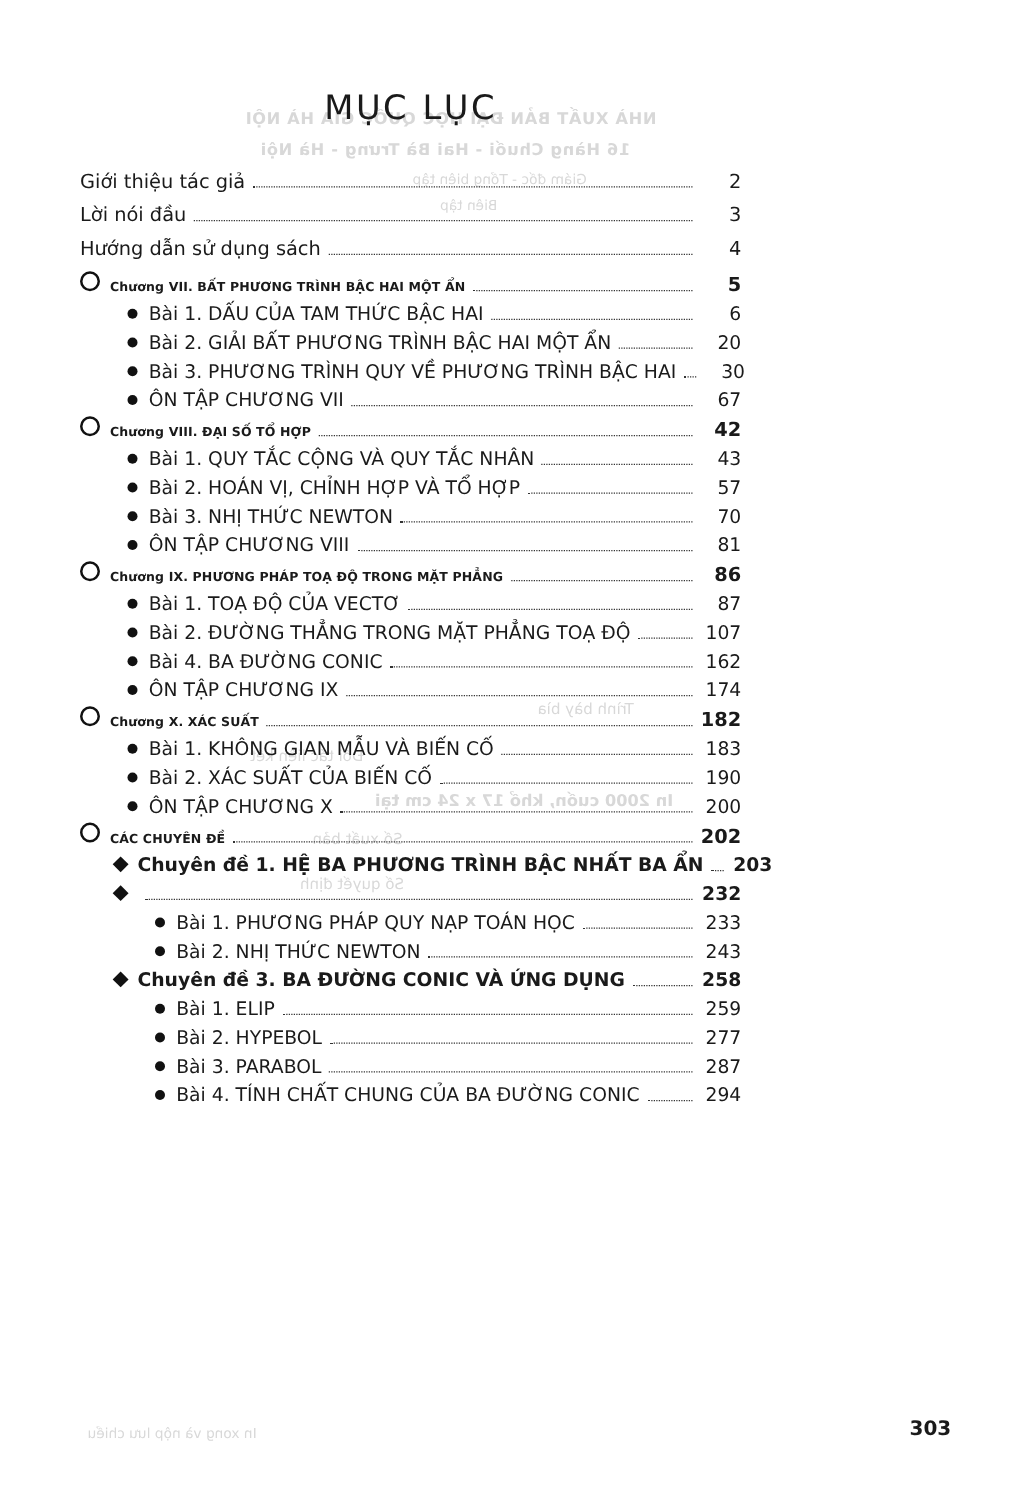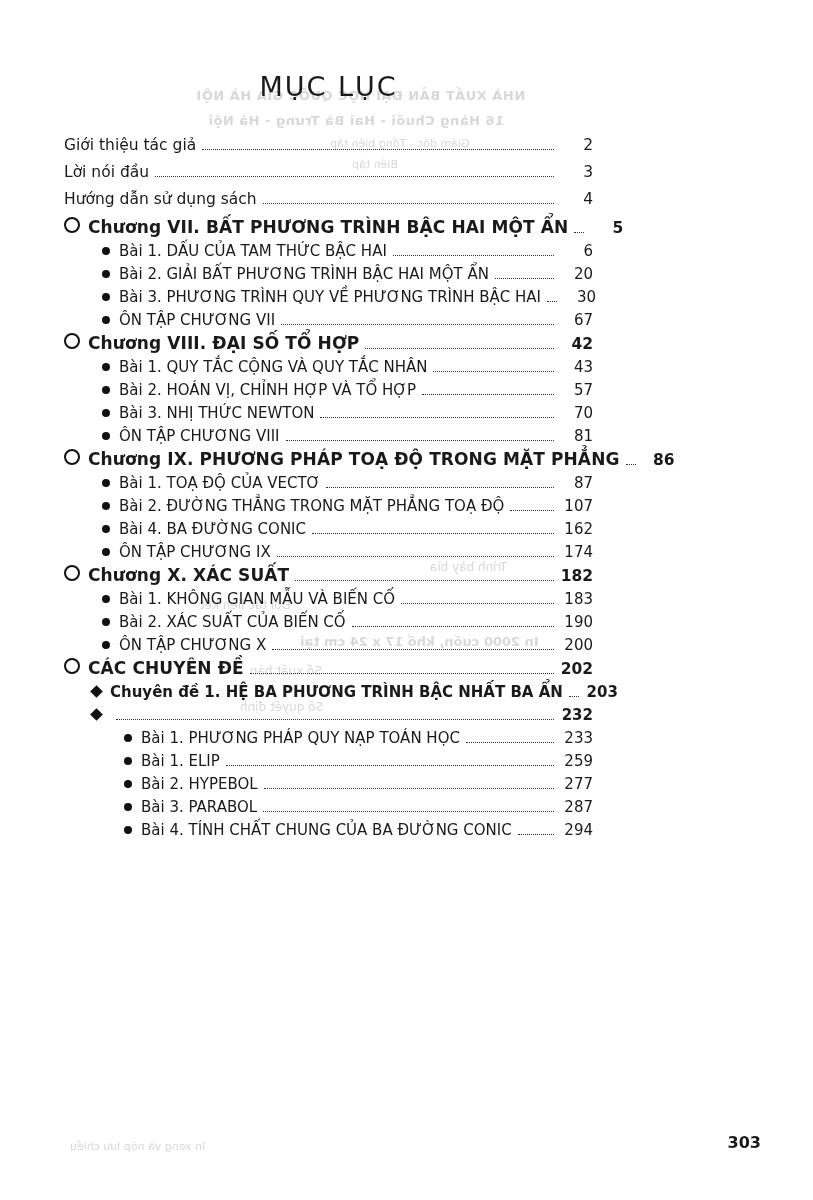--- a/index.html
+++ b/index.html
@@ -103,21 +103,21 @@
   
   .lvl0 { padding-left: 0px; }
   .lvl0 .label { font-size: 15.5px; }
   .lvl0 .pg { font-size: 15.5px; }
   .lvl0 .row { margin-bottom: 9px; }
 
   
   .chap { padding-left: 0px; }
   .chap .row { margin-bottom: 4px; }
   .chap .label {
-    font-size: 17px;
+    font-size: 10px;
     font-weight: bold;
     letter-spacing: .1px;
   }
   .chap .pg { font-size: 15.5px; font-weight: bold; }
   .ring {
     width: 12px; height: 12px;
     border: 2px solid #111;
     border-radius: 50%;
     display: inline-block;
     margin-right: 8px;
@@ -389,20 +389,36 @@
         <div class="row">
           <span class="bullet"><span class="dot"></span></span>
           <span class="label">Bài 1. PHƯƠNG PHÁP QUY NẠP TOÁN HỌC</span>
           <span class="dots"></span>
           <span class="pg">233</span>
         </div>
       </li>
       <li class="sub">
         <div class="row">
           <span class="bullet"><span class="dot"></span></span>
+          <span class="label">Bài 2. NHỊ THỨC NEWTON</span>
+          <span class="dots"></span>
+          <span class="pg">243</span>
+        </div>
+      </li>
+      <li class="cde">
+        <div class="row">
+          <span class="bullet"><span class="diamond"></span></span>
+          <span class="label">Chuyên đề 3. BA ĐƯỜNG CONIC VÀ ỨNG DỤNG</span>
+          <span class="dots"></span>
+          <span class="pg">258</span>
+        </div>
+      </li>
+      <li class="sub">
+        <div class="row">
+          <span class="bullet"><span class="dot"></span></span>
           <span class="label">Bài 1. ELIP</span>
           <span class="dots"></span>
           <span class="pg">259</span>
         </div>
       </li>
       <li class="sub">
         <div class="row">
           <span class="bullet"><span class="dot"></span></span>
           <span class="label">Bài 2. HYPEBOL</span>
           <span class="dots"></span>

